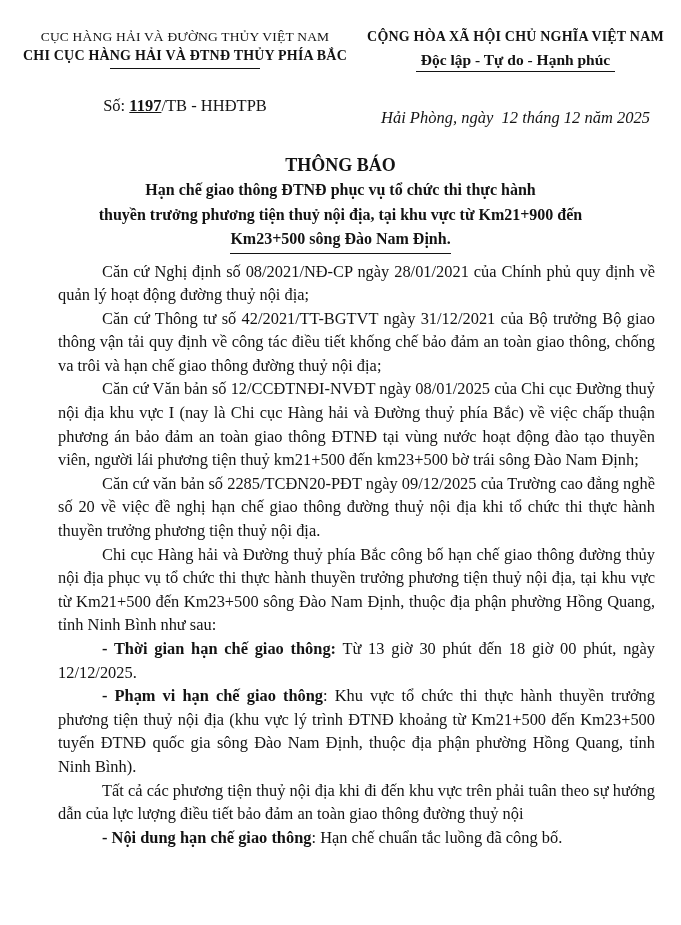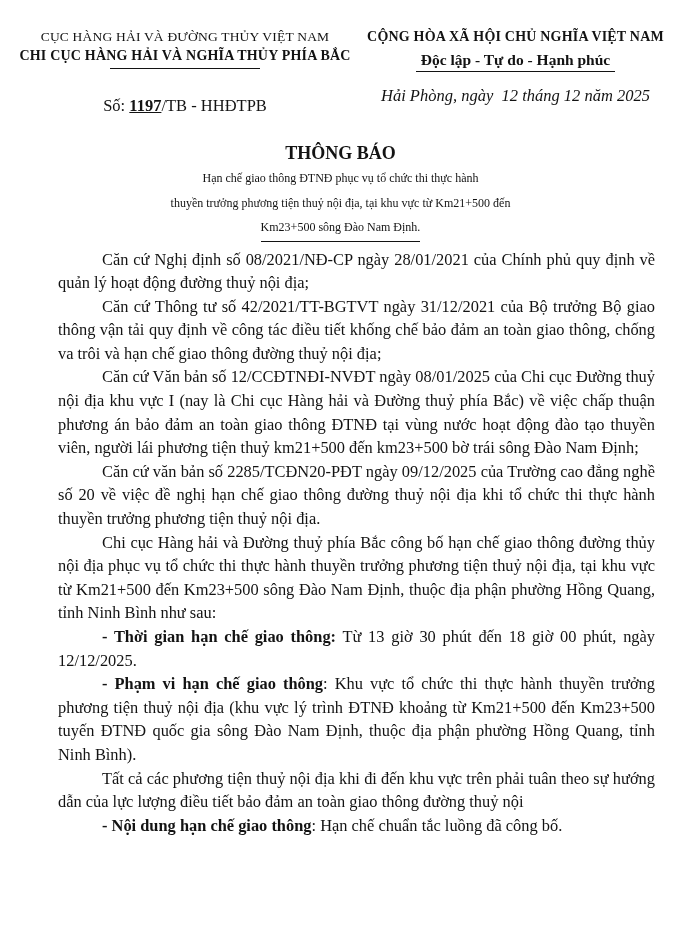--- a/index.html
+++ b/index.html
@@ -32,60 +32,60 @@
   .doc-number .b { font-weight:bold;text-decoration:underline; }
   .motto1 {
     font-size:14px; font-weight:bold; line-height:20px; letter-spacing:0.2px;
   }
   .motto2 { margin-top:2px; font-size:15.5px; line-height:21px;text-decoration:underline; }
   .motto2 .u {
     font-weight:bold; display:inline-block; padding:0 5px 1px 5px;
     border-bottom:1.6px solid #131313;
   }
   .place-date {
-    margin-top:14px; font-size:16.5px; font-style:italic; white-space:pre;
+    margin-top:36px; font-size:16.5px; font-style:italic; white-space:pre;
   }
   
   .title-block { margin-top:25px; text-align:center; }
   .doc-type { font-size:18px; font-weight:bold; line-height:25px; }
-  .subject  { font-size:12px; font-weight:normal; line-height:24.5px; }
+  .subject  { font-size:16px; font-weight:bold; line-height:24.5px; }
   .subject .u {
     display:inline-block; border-bottom:1.6px solid #131313; padding-bottom:1px;
   }
   
   .doc-body { margin:6px 16px 0 48px; }
   .doc-body p {
     margin:0; text-indent:44px; text-align:justify;
     font-size:16.4px; line-height:23.6px;
   }
   .doc-body .lead { font-weight:bold; }
 </style>
 </head>
 <body>
 
 <div class="page">
 
   <header class="doc-header">
     <div class="header-left">
       <div class="org-parent">CỤC HÀNG HẢI VÀ ĐƯỜNG THỦY VIỆT NAM</div>
-      <div class="org-name">CHI CỤC HÀNG HẢI VÀ NGHĨA THỦY PHÍA BẮC</div>
+      <div class="org-name">CHI CỤC HÀNG HẢI VÀ ĐTNĐ THỦY PHÍA BẮC</div>
       <div class="underline-bar"></div>
       <div class="doc-number"><span>Số: </span><span class="b">1197</span><span>/TB - HHĐTPB</span></div>
     </div>
     <div class="header-right">
       <div class="motto1">CỘNG HÒA XÃ HỘI CHỦ NGHĨA VIỆT NAM</div>
       <div class="motto2"><span class="u">Độc lập - Tự do - Hạnh phúc</span></div>
       <div class="place-date">Hải Phòng, ngày  12 tháng 12 năm 2025</div>
     </div>
   </header>
 
   <section class="title-block">
     <div class="doc-type">THÔNG BÁO</div>
     <div class="subject">Hạn chế giao thông ĐTNĐ phục vụ tổ chức thi thực hành</div>
-    <div class="subject">thuyền trưởng phương tiện thuỷ nội địa, tại khu vực từ Km21+500 đến</div>
+    <div class="subject">thuyền trưởng phương tiện thuỷ nội địa, tại khu vực từ Km21+900 đến</div>
     <div class="subject"><span class="u">Km23+500 sông Đào Nam Định.</span></div>
   </section>
 
   <section class="doc-body">
     <p><span class="lead"></span><span>Căn cứ Nghị định số 08/2021/NĐ-CP ngày 28/01/2021 của Chính phủ quy định về quản lý hoạt động đường thuỷ nội địa;</span></p>
     <p><span class="lead"></span><span>Căn cứ Thông tư số 42/2021/TT-BGTVT ngày 31/12/2021 của Bộ trưởng Bộ giao thông vận tải quy định về công tác điều tiết khống chế bảo đảm an toàn giao thông, chống va trôi và hạn chế giao thông đường thuỷ nội địa;</span></p>
     <p><span class="lead"></span><span>Căn cứ Văn bản số 12/CCĐTNĐI-NVĐT ngày 08/01/2025 của Chi cục Đường thuỷ nội địa khu vực I (nay là Chi cục Hàng hải và Đường thuỷ phía Bắc) về việc chấp thuận phương án bảo đảm an toàn giao thông ĐTNĐ tại vùng nước hoạt động đào tạo thuyền viên, người lái phương tiện thuỷ km21+500 đến km23+500 bờ trái sông Đào Nam Định;</span></p>
     <p><span class="lead"></span><span>Căn cứ văn bản số 2285/TCĐN20-PĐT ngày 09/12/2025 của Trường cao đẳng nghề số 20 về việc đề nghị hạn chế giao thông đường thuỷ nội địa khi tổ chức thi thực hành thuyền trưởng phương tiện thuỷ nội địa.</span></p>
     <p><span class="lead"></span><span>Chi cục Hàng hải và Đường thuỷ phía Bắc công bố hạn chế giao thông đường thủy nội địa phục vụ tổ chức thi thực hành thuyền trưởng phương tiện thuỷ nội địa, tại khu vực từ Km21+500 đến Km23+500 sông Đào Nam Định, thuộc địa phận phường Hồng Quang, tỉnh Ninh Bình như sau:</span></p>
     <p><span class="lead">- Thời gian hạn chế giao thông:</span><span> Từ 13 giờ 30 phút đến 18 giờ 00 phút, ngày 12/12/2025.</span></p>

